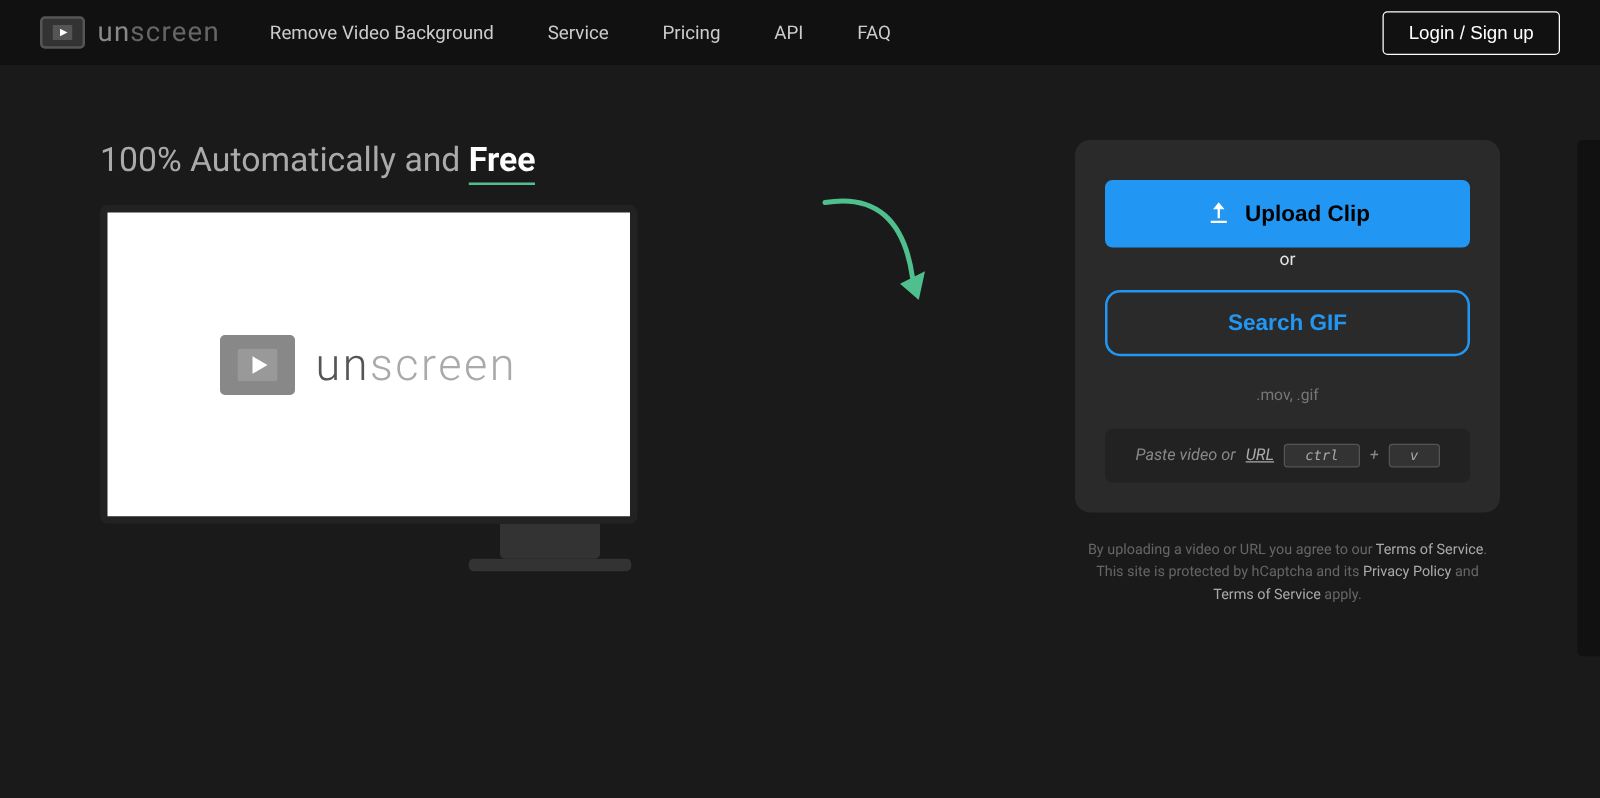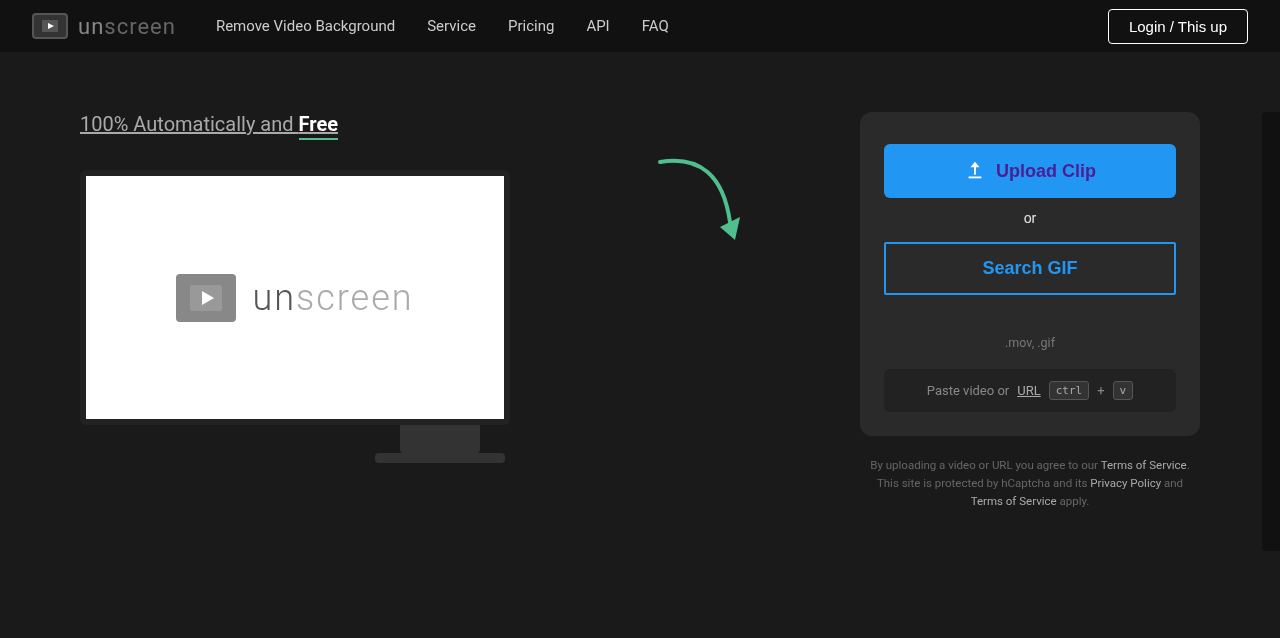--- a/index.html
+++ b/index.html
@@ -46,21 +46,21 @@
       font-weight: 400;
       color: #ffffff;
       letter-spacing: 1px;
     }
     .logo-text span {
       color: #888;
     }
     .nav-links {
       display: flex;
       align-items: center;
-      gap: 32px;
+      gap: 43px;
       flex: 1;
     }
     .nav-link {
       color: #cccccc;
       text-decoration: none;
       font-size: 15px;
       cursor: pointer;
     }
     .nav-login {
       background: transparent;
@@ -87,24 +87,23 @@
       position: relative;
     }
     .hero-title {
       font-size: 64px;
       font-weight: 800;
       line-height: 1.1;
       color: #e8e8e8;
       margin-bottom: 20px;
     }
     .hero-subtitle {
-      font-size: 20px;
+      font-size: 27px;
       color: #aaaaaa;
-      margin-bottom: 34px;
-      text-decoration: underline;
+      margin-bottom: 20px;
     }
     .hero-subtitle strong {
       color: #ffffff;
       font-weight: 700;
       border-bottom: 2.5px solid #4fc08d;
       padding-bottom: 2px;
     }
 
     
     .arrow-container {
@@ -199,84 +198,85 @@
       background: #2a2a2a;
       border-radius: 12px;
       padding: 32px 24px 24px 24px;
     }
     .upload-btn {
       display: flex;
       align-items: center;
       justify-content: center;
       gap: 10px;
       background: #2196f3;
-      color: #4c1d95;
+      color: #000000;
       border: none;
       border-radius: 6px;
       width: 100%;
       padding: 16px;
       font-size: 18px;
       font-weight: 700;
       cursor: pointer;
-      margin-bottom: 12px;
+      margin-bottom: 2px;
     }
     .upload-btn svg {
       width: 22px;
       height: 22px;
     }
     .or-text {
       text-align: center;
       color: #e5e5e5;
       font-size: 14px;
       margin-bottom: 16px;
     }
     .search-gif-btn {
       display: flex;
       align-items: center;
       justify-content: center;
       background: transparent;
       border: 2px solid #2196f3;
       color: #2196f3;
-      border-radius: 2px;
+      border-radius: 12px;
       width: 100%;
       padding: 14px;
       font-size: 18px;
       font-weight: 700;
       cursor: pointer;
-      margin-bottom: 20px;
+      margin-bottom: 4px;
     }
     .supported-formats {
       text-align: center;
       color: #777;
       font-size: 12.5px;
       line-height: 1.5;
       margin-bottom: 16px;
     }
     .paste-area {
       background: #222;
       border-radius: 6px;
       padding: 12px 16px;
       display: flex;
       align-items: center;
       justify-content: center;
       gap: 8px;
       color: #888;
       font-size: 13px;
+      font-style: italic;
     }
     .paste-area .url-link {
       color: #aaa;
       text-decoration: underline;
       cursor: pointer;
       text-align: right;
     }
     .kbd {
       background: #333;
       border: 1px solid #555;
       border-radius: 3px;
-      padding: 2px 6px;
+      padding: 2px 16px;
       font-size: 11px;
       color: #aaa;
       font-family: monospace;
     }
 
     
     .footer-text {
       margin-top: 20px;
       color: #666;
       font-size: 11.5px;
@@ -315,21 +315,21 @@
       <span>un</span><span style="color:#666">screen</span>
     </span>
   </div>
   <div class="nav-links">
     <a class="nav-link">Remove Video Background</a>
     <a class="nav-link">Service</a>
     <a class="nav-link">Pricing</a>
     <a class="nav-link">API</a>
     <a class="nav-link">FAQ</a>
   </div>
-  <button class="nav-login">Login / This up</button>
+  <button class="nav-login">Login / Sign up</button>
 </nav>
 
 <div class="main-content">
 
   <div class="left-section">
 
 
     <p class="hero-subtitle">
       <span>100% Automatically and </span><strong>Free</strong>
     </p>

